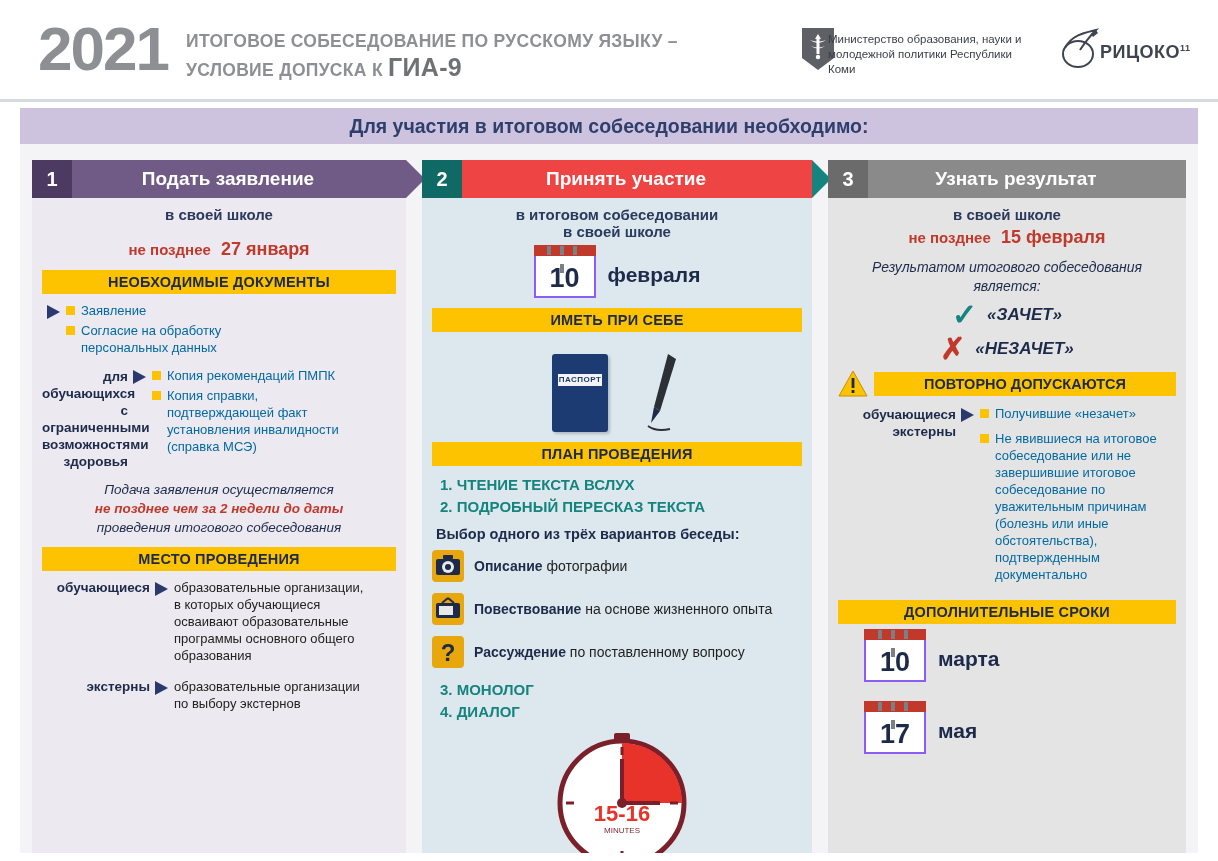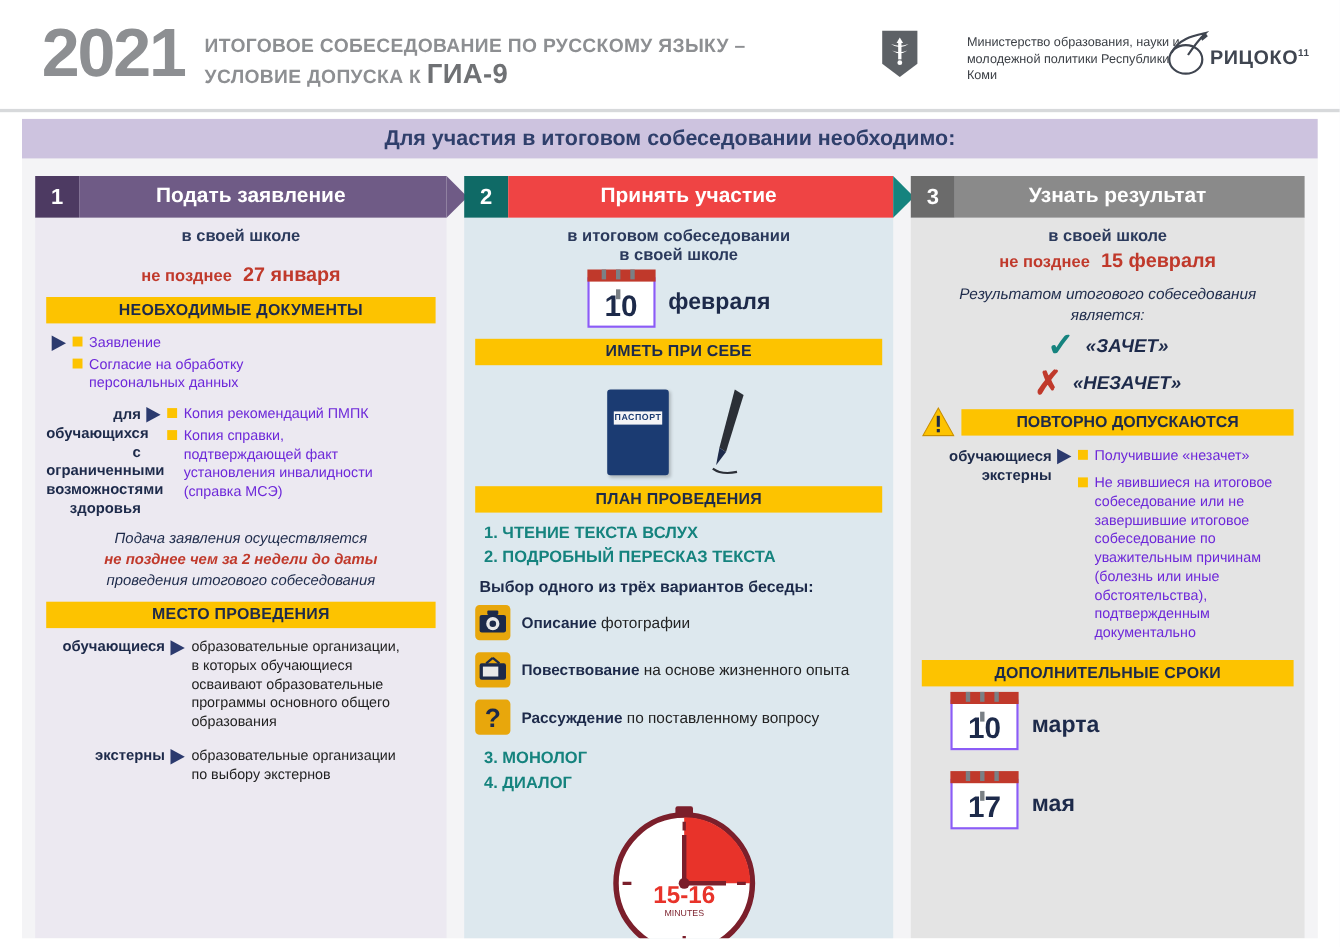--- a/index.html
+++ b/index.html
@@ -27,21 +27,21 @@
     letter-spacing:0.3px;
   }
   .head-sub .big { font-size:25px; color:#6f7174; }
   .ministry {
     position:absolute; left:800px; top:30px; width:270px;
     font-size:11.5px; color:#3b3f45; line-height:15px;
   }
   .coat {
     position:absolute; left:800px; top:26px; width:36px; height:46px;
   }
-  .ministry-text { position:absolute; left:879px; top:32px; width:206px; }
+  .ministry-text { position:absolute; left:828px; top:32px; width:206px; }
   .ricoko {
     position:absolute; left:1058px; top:28px; width:130px; height:48px;
   }
   .ricoko .rlabel {
     position:absolute; left:42px; top:14px; font-size:18px; font-weight:bold;
     color:#3f4550; letter-spacing:0.5px;
   }
   .ricoko .rsup { font-size:9px; vertical-align:super; }
   .hr-grey {
     position:absolute; left:0; top:99px; width:1218px; height:3px; background:#d7d9db;
@@ -110,21 +110,21 @@
   .row { display:flex; margin-bottom:6px; }
   .row .lab {
     font-size:13.5px; font-weight:bold; color:#1d2a4a; text-align:right;
     padding-top:1px;
   }
   .chev {
     width:0; height:0; margin:3px 6px 0 5px;
     border-top:7px solid transparent; border-bottom:7px solid transparent;
     border-left:13px solid #2b3a6e; flex:none;
   }
-  .bullets { font-size:13px; color:#6d28d9; line-height:17px; }
+  .bullets { font-size:13px; color:#0369a1; line-height:17px; }
   .bullets .bi { display:flex; margin-bottom:3px; }
   .sq {
     width:9px; height:9px; background:#fdc300; margin:4px 6px 0 0; flex:none;
   }
   .note-italic {
     font-style:italic; text-align:center; font-size:13.5px; color:#1d2a4a;
     line-height:19px; margin:10px 0 4px;
   }
   .note-italic .em { color:#c0392b; font-weight:bold; }
   

